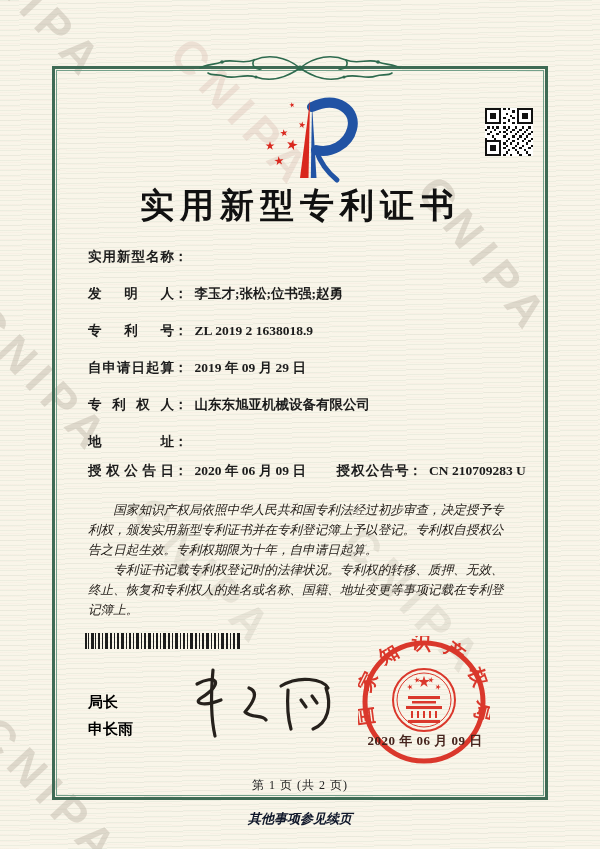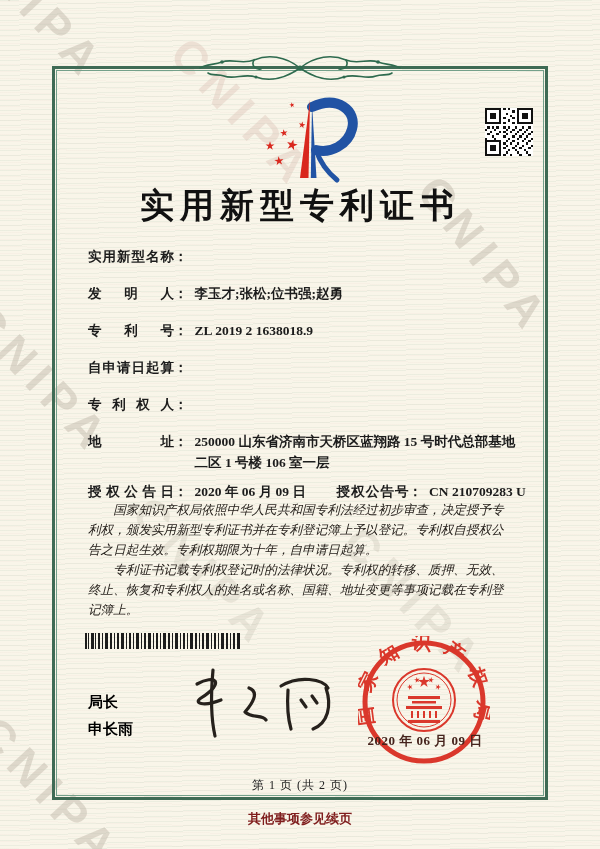--- a/index.html
+++ b/index.html
@@ -53,21 +53,21 @@
   .body-text p{margin:0;text-indent:2em;}
   .barcode{position:absolute;left:85px;top:633px;width:156px;height:16px;z-index:2;}
   .officer{position:absolute;left:88px;top:689px;font-size:15px;font-weight:600;color:#000000;line-height:27px;z-index:2;}
   .signature{position:absolute;left:185px;top:662px;width:160px;height:82px;z-index:2;}
   .seal{position:absolute;left:358px;top:636px;width:132px;height:132px;z-index:3;opacity:0.92;}
   .seal-date{
     position:absolute;left:358px;top:732px;width:134px;text-align:center;z-index:4;
     font-size:13px;font-weight:700;color:#45231c;letter-spacing:0.5px;
   }
   .page-info{position:absolute;left:0;right:0;top:777px;text-align:center;font-size:12px;letter-spacing:1px;color:#222;z-index:2;}
-  .continuation{position:absolute;left:0;right:0;top:810px;text-align:center;font-size:13px;font-weight:600;color:#7f1d1d;z-index:2;}
+  .continuation{position:absolute;left:0;right:0;top:810px;text-align:center;font-size:13px;font-style:italic;font-weight:600;color:#0f172a;z-index:2;}
 </style>
 </head>
 <body>
 
 <div class="page">
 
   <div class="wm" style="left:-58px;top:-22px;">CNIPA</div>
   <div class="wm pink" style="left:150px;top:86px;">CNIPA</div>
   <div class="wm" style="left:392px;top:228px;transform:rotate(52deg);">CNIPA</div>
   <div class="wm" style="left:-52px;top:352px;">CNIPA</div>
@@ -218,29 +218,30 @@
       <span class="val">李玉才;张松;位书强;赵勇</span>
     </div>
     <div class="row">
       <span class="lbl">专利号</span>
         <span class="colon">：</span>
       <span class="val">ZL 2019 2 1638018.9</span>
     </div>
     <div class="row">
       <span class="lbl">自申请日起算</span>
         <span class="colon">：</span>
+      <span class="val">2019 年 09 月 29 日</span>
     </div>
     <div class="row">
       <span class="lbl">专利权人</span>
         <span class="colon">：</span>
+      <span class="val">山东东旭亚机械设备有限公司</span>
     </div>
     <div class="row tight">
       <span class="lbl">地址</span>
         <span class="colon">：</span>
-      <span class="val">250000 山东省济南市天桥区蓝翔路 15 号时代总部基地二区 1 号楼 106 室一层</span>
     </div>
     <div class="row">
       <span class="grant-group">
         <span class="lbl">授权公告日</span>
           <span class="colon">：</span>
         <span class="val">2020 年 06 月 09 日</span>
       </span>
       <span class="gap"></span>
       <span class="grant-group">
         <span class="lbl narrow">授权公告号</span>

